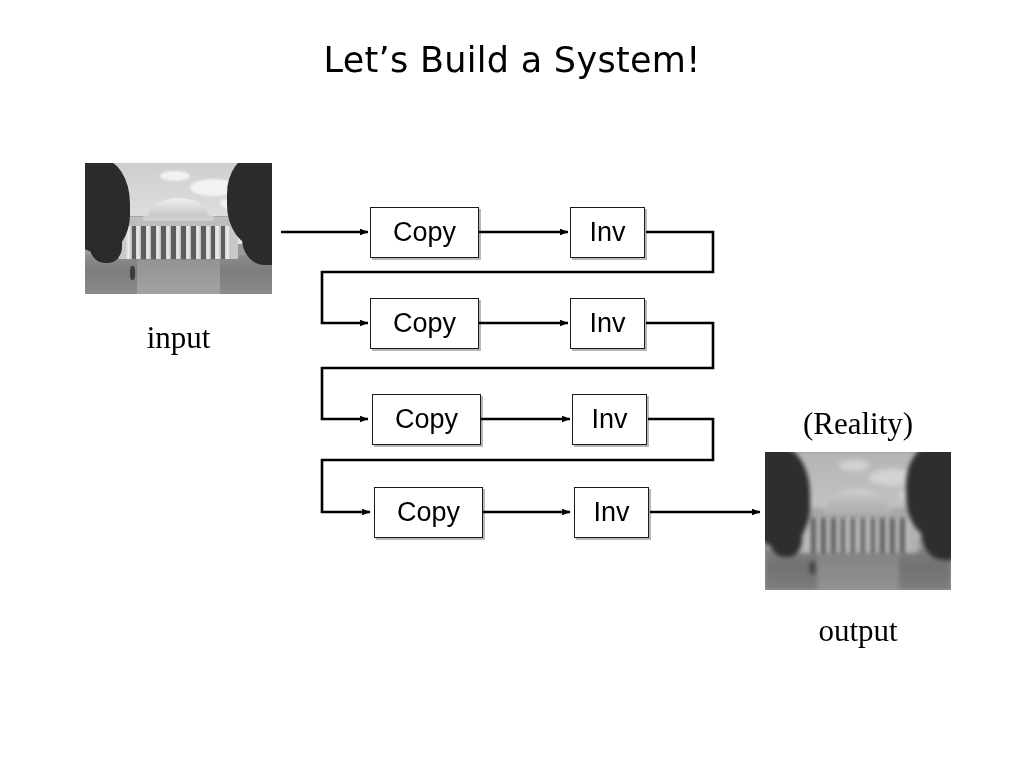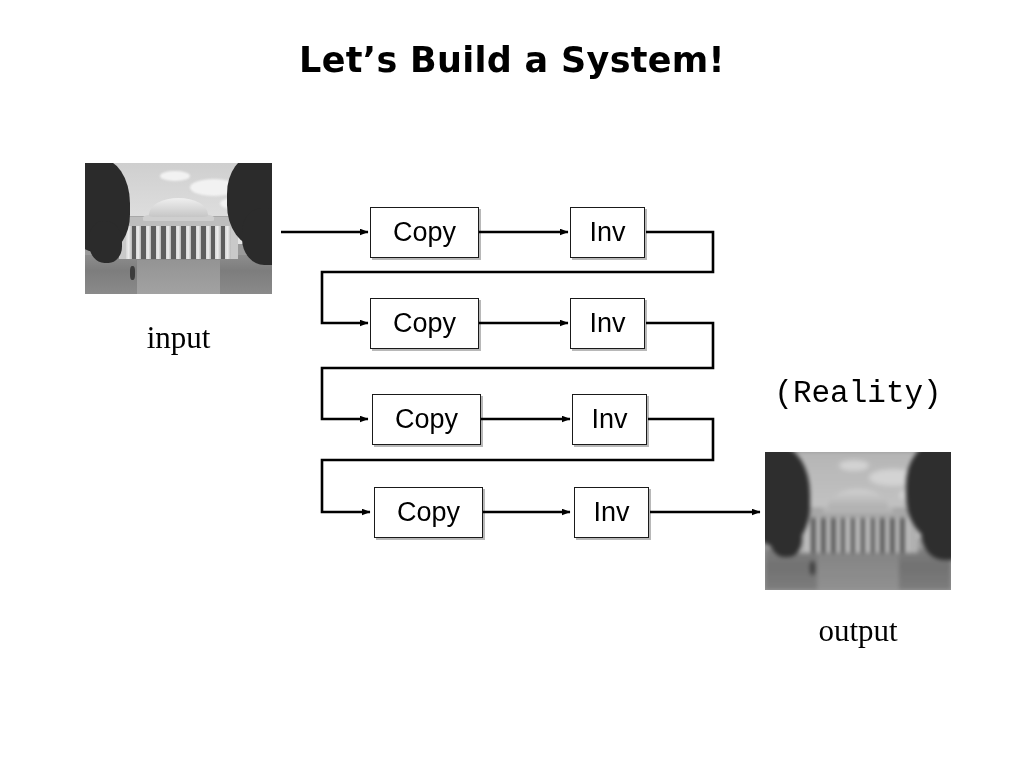--- a/index.html
+++ b/index.html
@@ -17,21 +17,21 @@
   }
 
   
   #slide-title {
     position: absolute;
     left: 0;
     top: 40px;
     width: 1024px;
     text-align: center;
     font-family: "DejaVu Sans", "Liberation Sans", sans-serif;
-    font-weight: bold;
+    font-weight: normal;
     font-size: 35px;
     letter-spacing: 0.3px;
     color: #000000;
   }
 
   
   .photo {
     position: absolute;
     overflow: hidden;
     background: #9a9a9a;
@@ -236,21 +236,21 @@
     <div class="dome"></div>
     <div class="tree" style="left:-10%; top:-4%; width:34%; height:72%;"></div>
     <div class="tree" style="left:76%; top:-6%; width:36%; height:70%;"></div>
     <div class="tree" style="left:84%; top:34%; width:26%; height:44%;"></div>
     <div class="tree" style="left:2%; top:44%; width:18%; height:32%;"></div>
     <div class="person" style="left:24%; top:79%; width:3%; height:10%;"></div>
   </div>
 </div>
 <div class="caption" style="left:765px; top:613px; width:186px;">output</div>
 
-<div class="caption" style="left:765px; top:376px; width:186px;font-family:Liberation Mono, monospace;">(Reality)</div>
+<div class="caption" style="left:765px; top:406px; width:186px;">(Reality)</div>
 
 <svg id="diagram" viewBox="0 0 1024 768" xmlns="http://www.w3.org/2000/svg">
   <defs>
     <marker id="arrowhead" markerWidth="9" markerHeight="7" refX="8.5" refY="3.5" orient="auto" markerUnits="userSpaceOnUse">
       <polygon points="0 0, 9 3.5, 0 7" fill="#000000"></polygon>
     </marker>
   </defs>
 
   <g stroke="#000000" stroke-width="2.6" fill="none" stroke-linejoin="miter">
 

